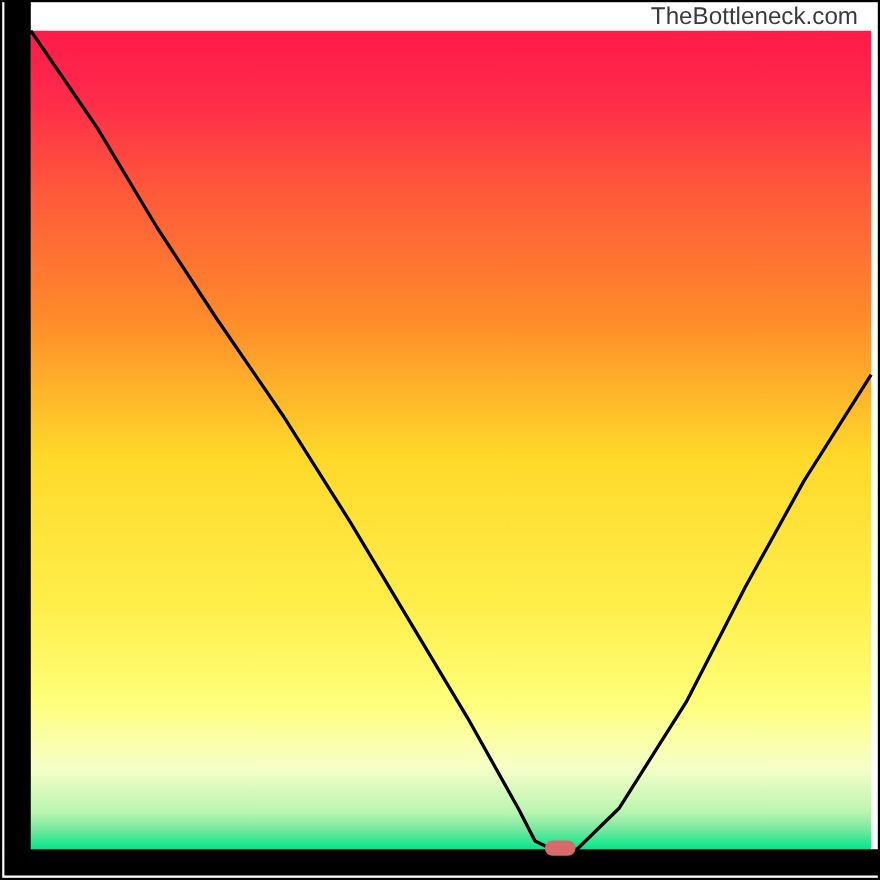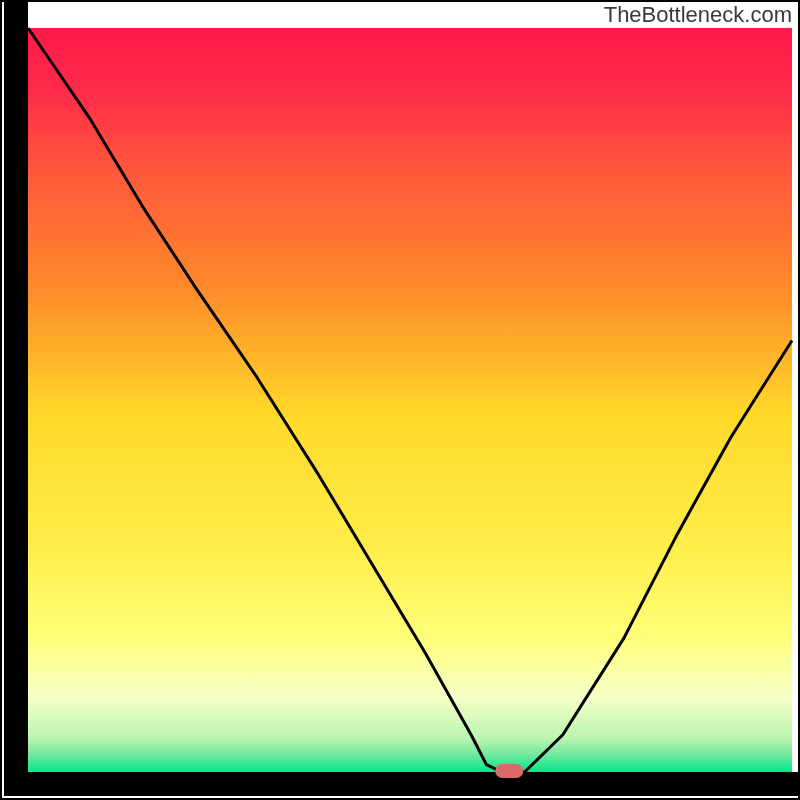--- a/index.html
+++ b/index.html
@@ -13,21 +13,21 @@
   width: 800px;
   height: 800px;
   position: relative;
 }
 svg {
   display: block;
 }
 .watermark {
   position: absolute;
   top: 2px;
-  right: 8px;
+  right: 20px;
   font-family: Arial, Helvetica, sans-serif;
   font-size: 22px;
   color: #3a3a3a;
   font-weight: 500;
   pointer-events: none;
 }
 </style>
 </head>
 <body>
 

